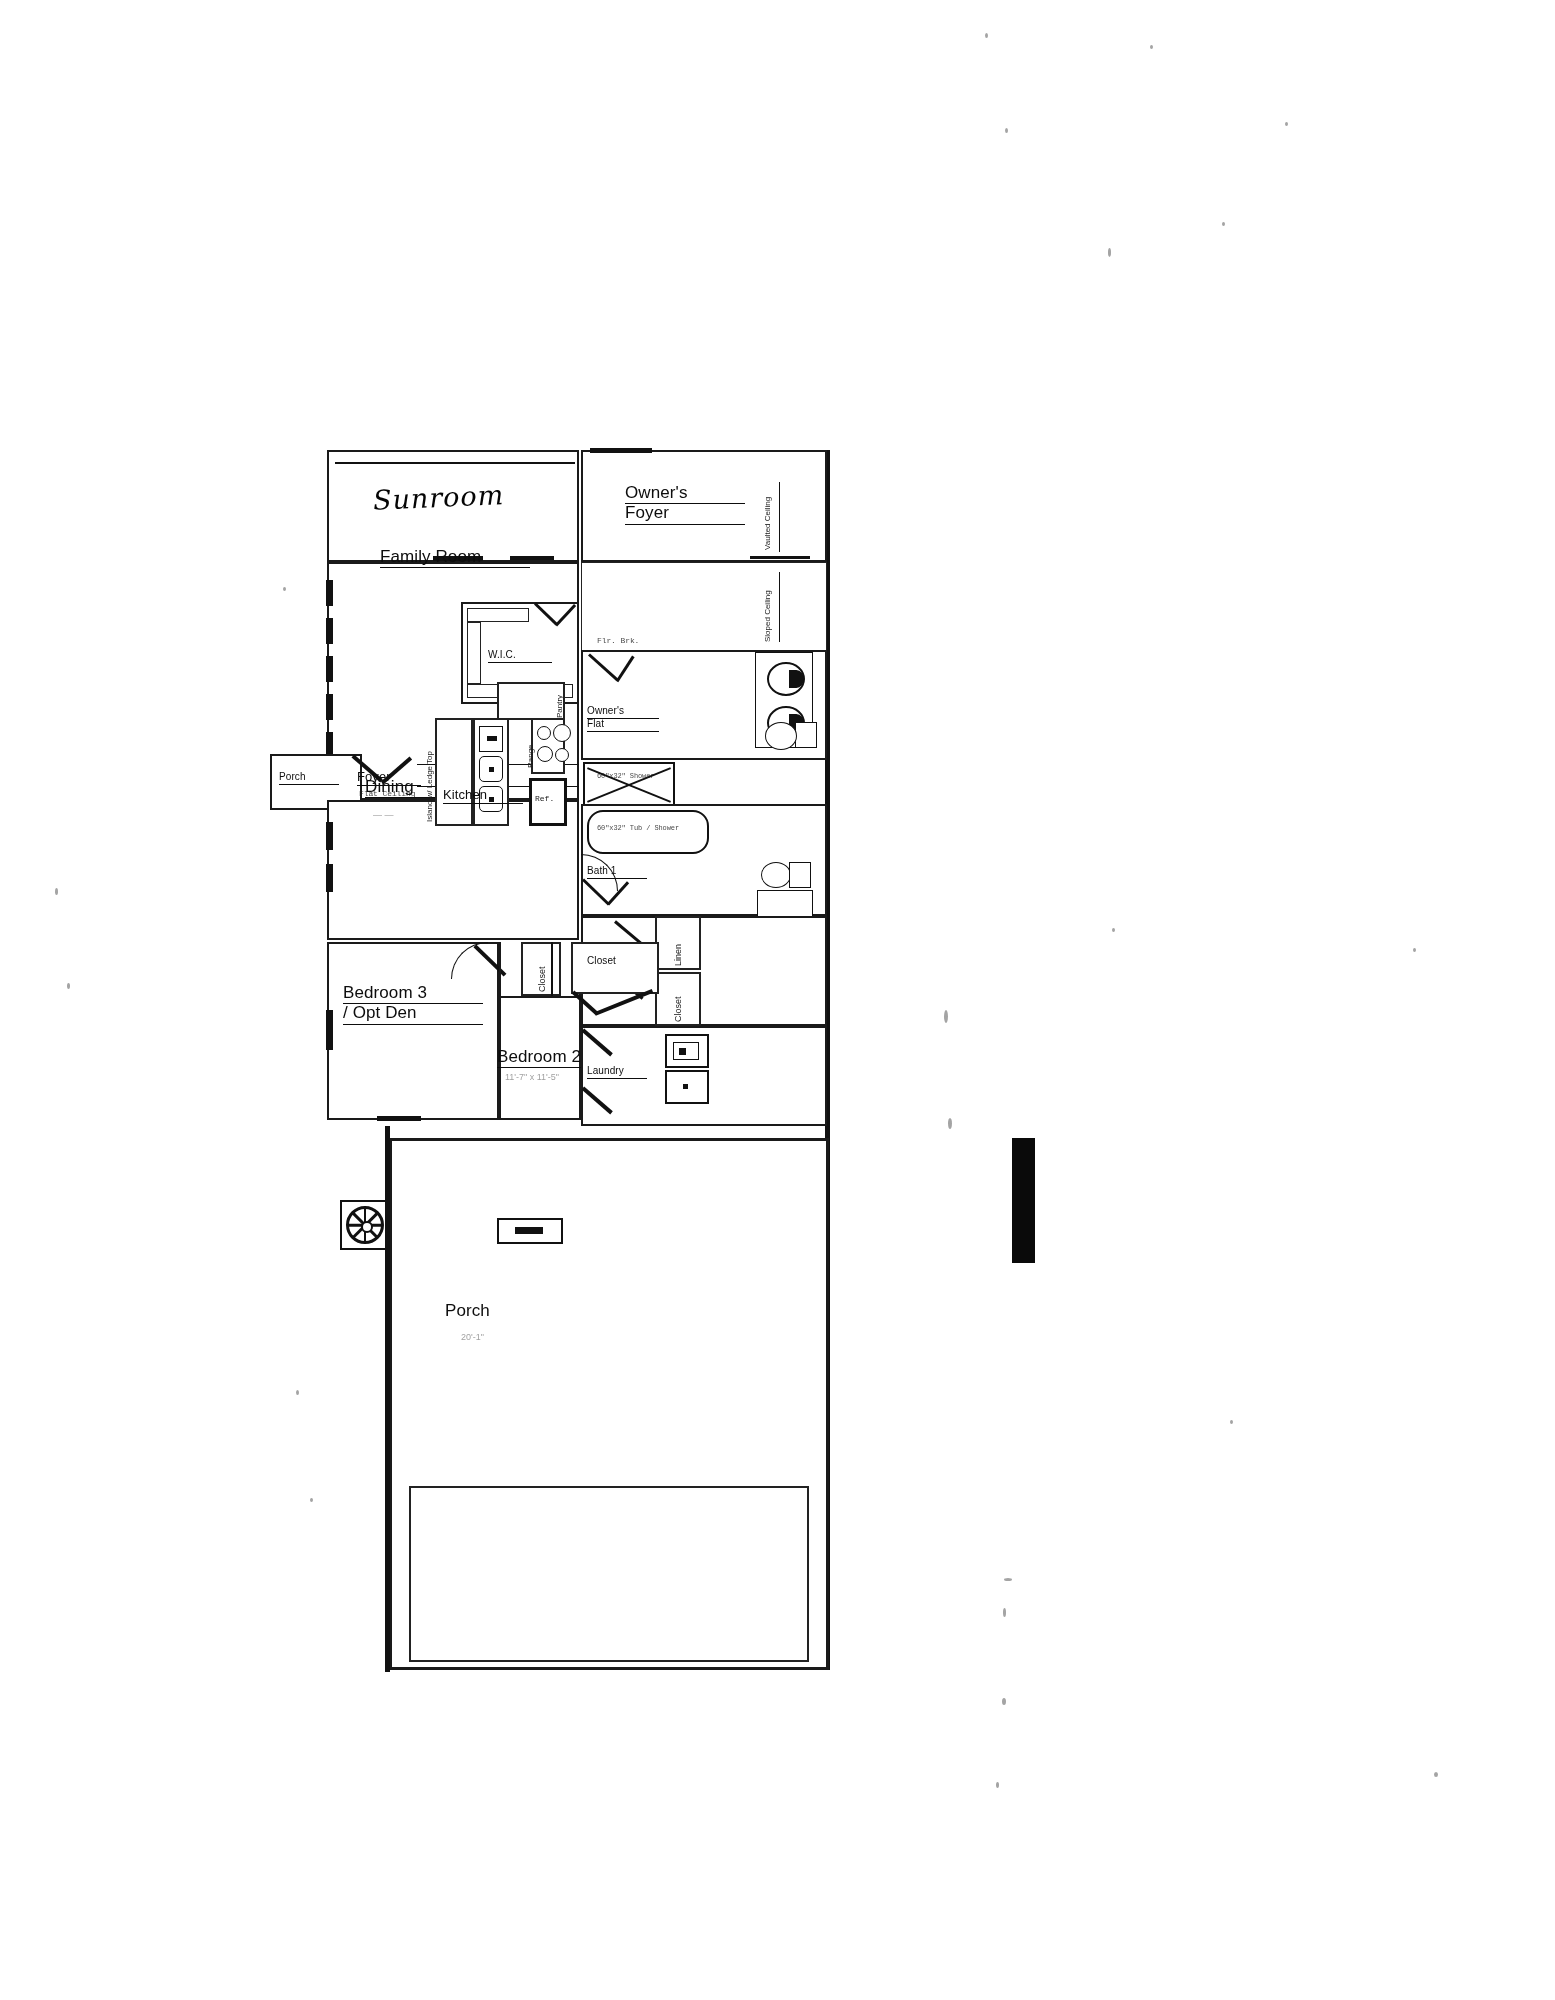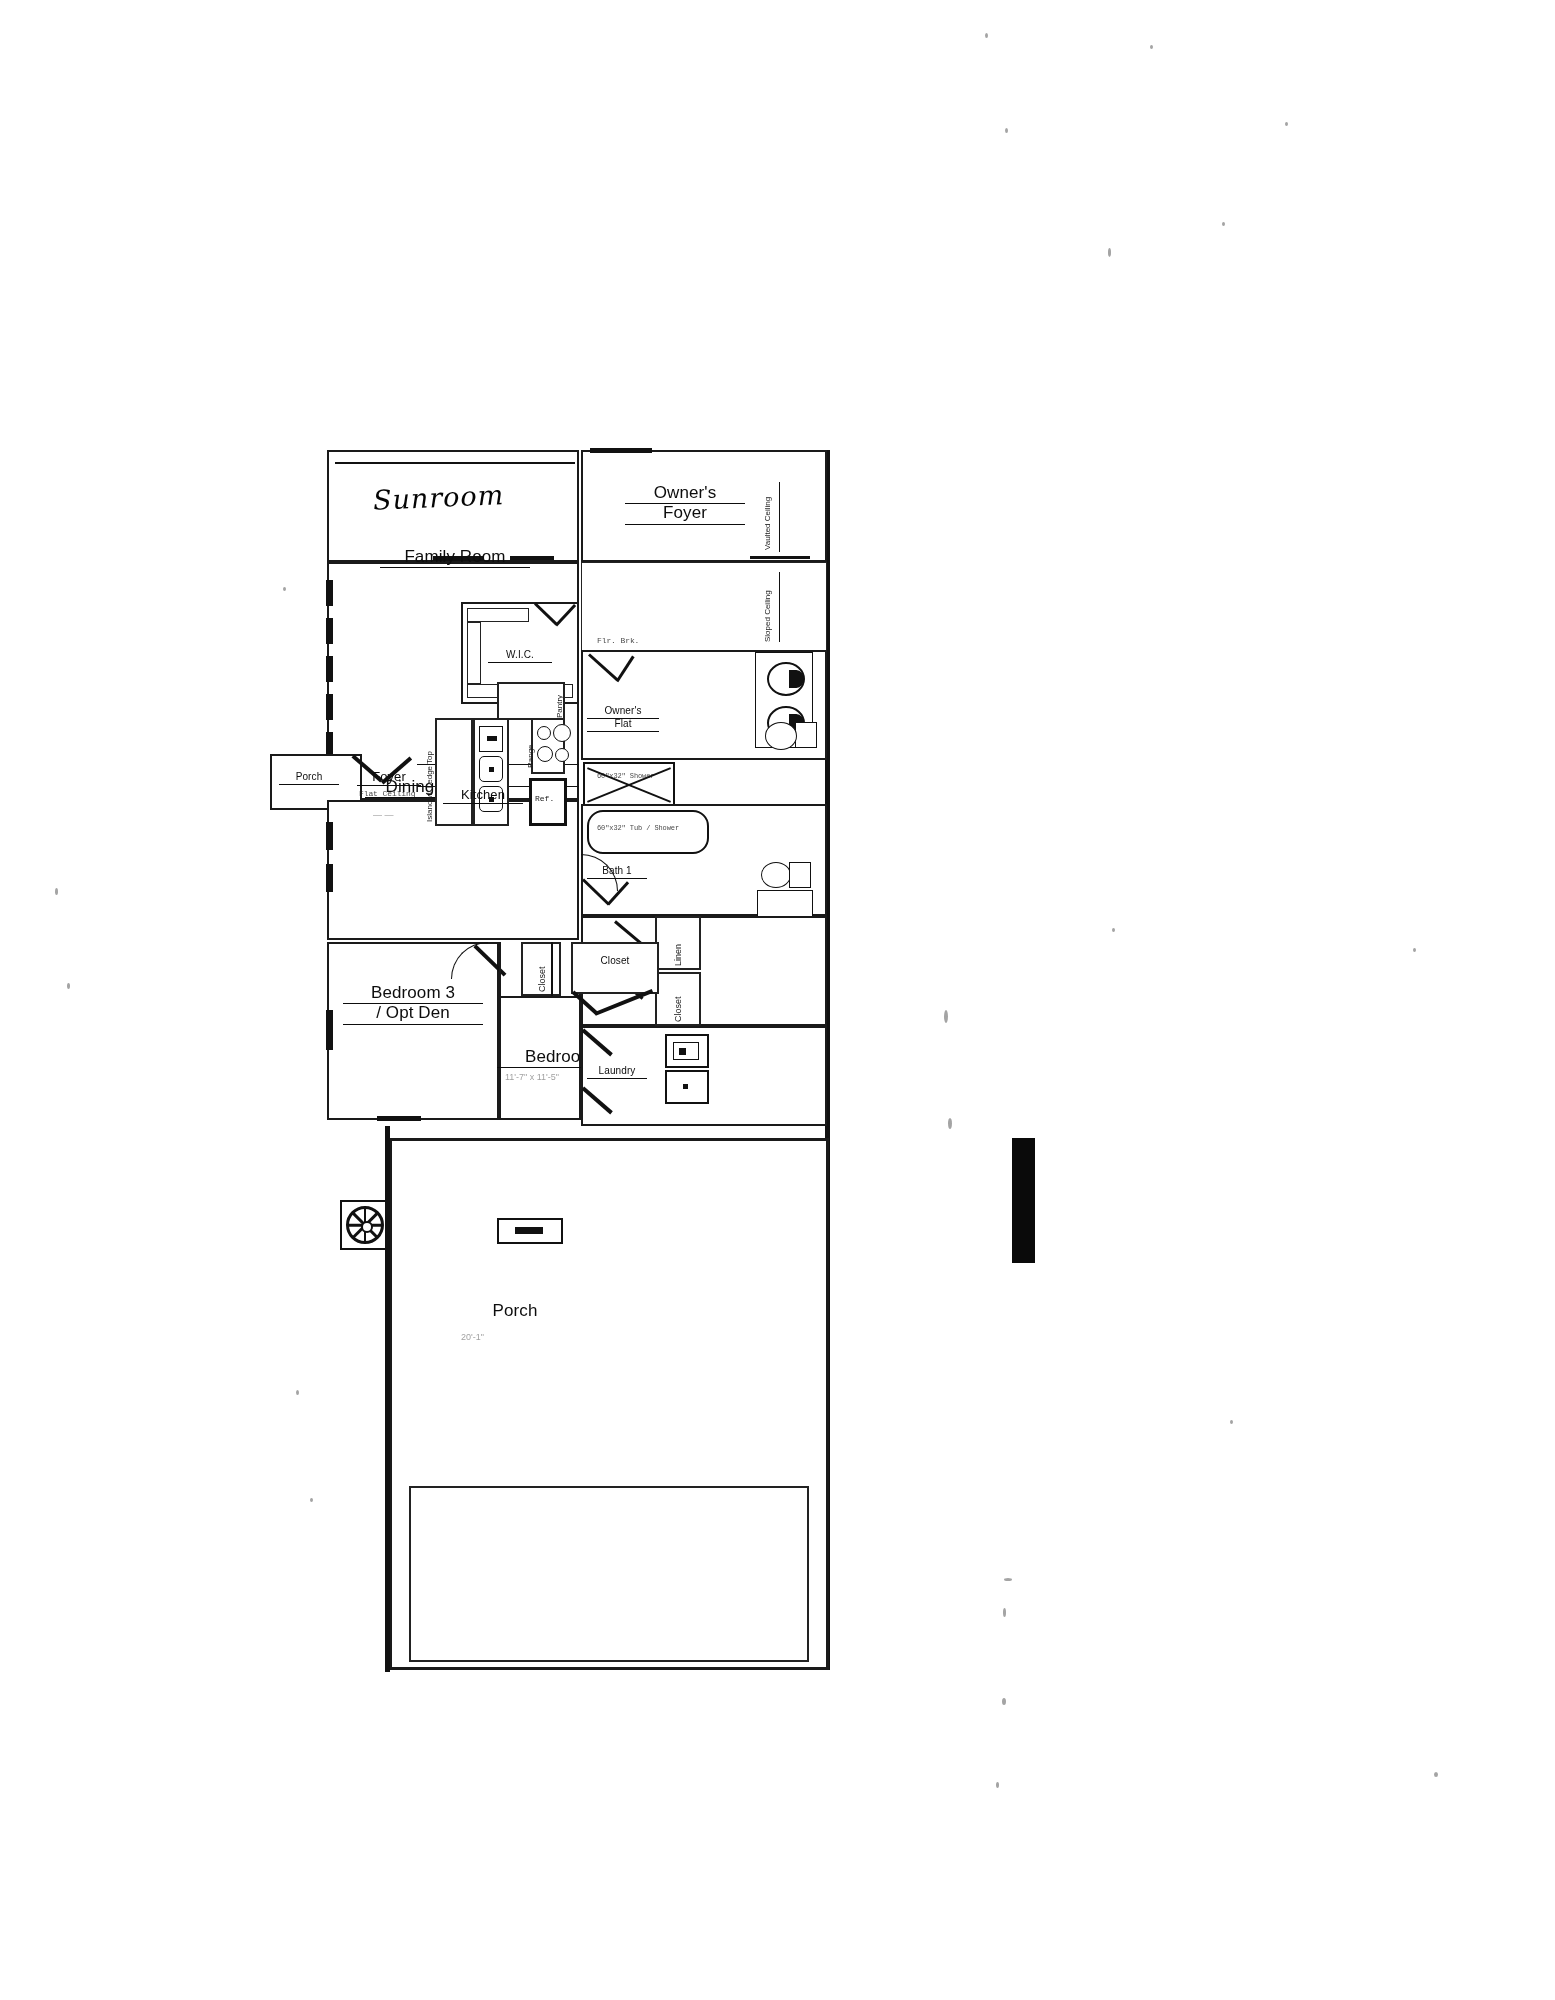--- a/index.html
+++ b/index.html
@@ -54,21 +54,20 @@
   .room-thin {
     position: absolute;
     border: 1px solid #222222;
     box-sizing: border-box;
     background: #ffffff;
   }
 
   
   .rlabel {
     position: absolute;
-    text-align: center;
     font-family: "Liberation Sans", sans-serif;
     color: #0d0d0d;
     line-height: 1.08;
     white-space: nowrap;
     letter-spacing: .1px;
   }
   .rlabel .ln {
     display: block;
     border-bottom: 1.4px solid #0d0d0d;
     padding-bottom: 1px;

